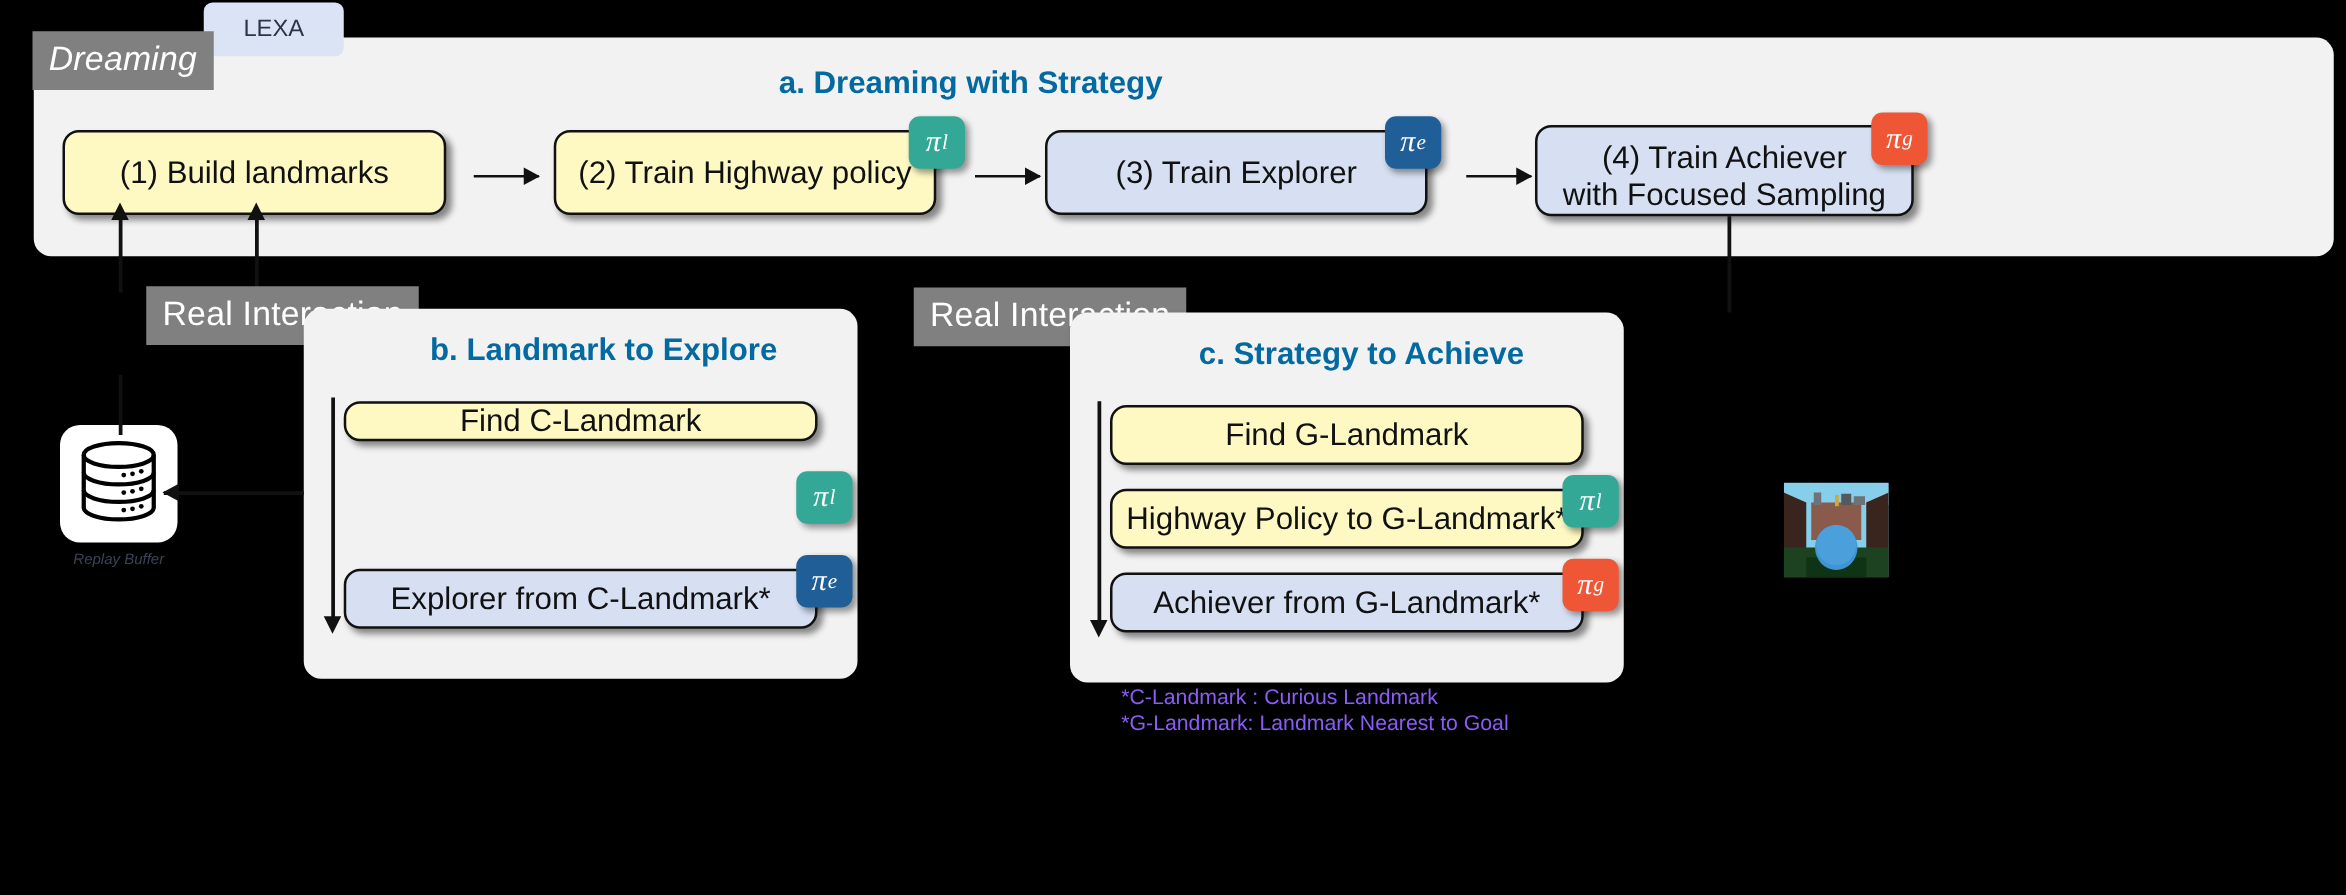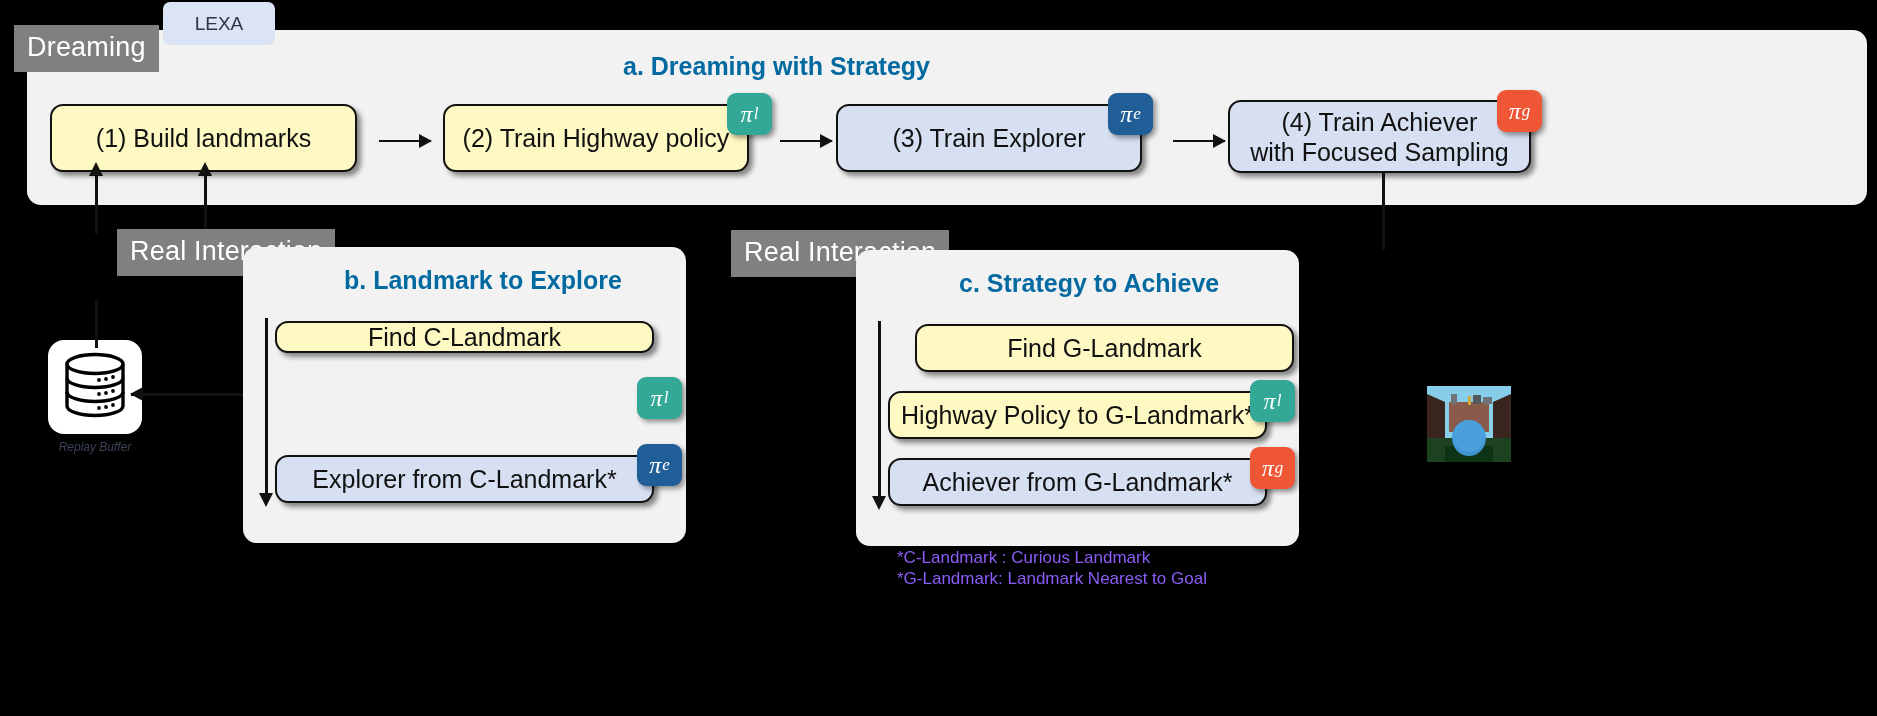--- a/index.html
+++ b/index.html
@@ -39,21 +39,21 @@
 
   
   .box{
     position:absolute;border:2.5px solid #111;border-radius:13px;
     background:#fef9c3;display:flex;align-items:center;justify-content:center;
     text-align:center;font-size:25px;line-height:1.15;color:#111;
     box-shadow:4px 4px 5px rgba(0,0,0,.45);
     padding:0 10px;box-sizing:border-box;
   }
   .box.blue{background:#d6e0f2;}
-  .box.two-line{line-height:1.2;}
+  .box.two-line{line-height:1.2;justify-content:flex-end;}
 
   
   .badge{
     position:absolute;border-radius:9px;color:#fff;
     display:flex;align-items:center;justify-content:center;
     font-family:"Liberation Serif","DejaVu Serif",serif;
     font-style:italic;font-size:24px;
     box-shadow:3px 3px 5px rgba(0,0,0,.4);
     z-index:6;
   }
@@ -113,21 +113,21 @@
 </style>
 </head>
 <body>
 
 <div id="stage">
 
   <div class="panel" style="left:27px;top:30px;width:1840px;height:175px;"></div>
 
   <div class="lexa" style="left:163px;top:2px;width:76px;height:29px;">LEXA</div>
 
-  <div class="tag" style="left:14px;top:25px;">Dreaming</div>
+  <div class="tag" style="left:26px;top:25px;font-style:italic;">Dreaming</div>
 
   <div class="heading" style="left:623px;top:52px;">a. Dreaming with Strategy</div>
 
   <div class="box" style="left:50px;top:104px;width:307px;height:68px;">(1) Build landmarks</div>
 
   <div class="harrow" style="left:379px;top:140px;width:52px;"></div>
 
   <div class="box" style="left:443px;top:104px;width:306px;height:68px;">(2) Train Highway policy</div>
   <div class="badge teal" style="left:727px;top:93px;width:45px;height:42px;">
     <span>π</span>
@@ -179,21 +179,21 @@
     <span>π</span>
       <span class="sub">e</span>
   </div>
 
   <div class="panel shadow" style="left:856px;top:250px;width:443px;height:296px;"></div>
 
   <div class="heading" style="left:959px;top:269px;">c. Strategy to Achieve</div>
 
   <div class="varrow down" style="left:878px;top:321px;height:177px;"></div>
 
-  <div class="box" style="left:915px;top:324px;width:379px;height:48px;">Find G-Landmark</div>
+  <div class="box" style="left:888px;top:324px;width:379px;height:48px;">Find G-Landmark</div>
 
   <div class="box" style="left:888px;top:391px;width:379px;height:48px;">Highway Policy to G-Landmark*</div>
   <div class="badge teal" style="left:1250px;top:380px;width:45px;height:42px;">
     <span>π</span>
       <span class="sub">l</span>
   </div>
 
   <div class="box blue" style="left:888px;top:458px;width:379px;height:48px;">Achiever from G-Landmark*</div>
   <div class="badge red" style="left:1250px;top:447px;width:45px;height:42px;">
     <span>π</span>

